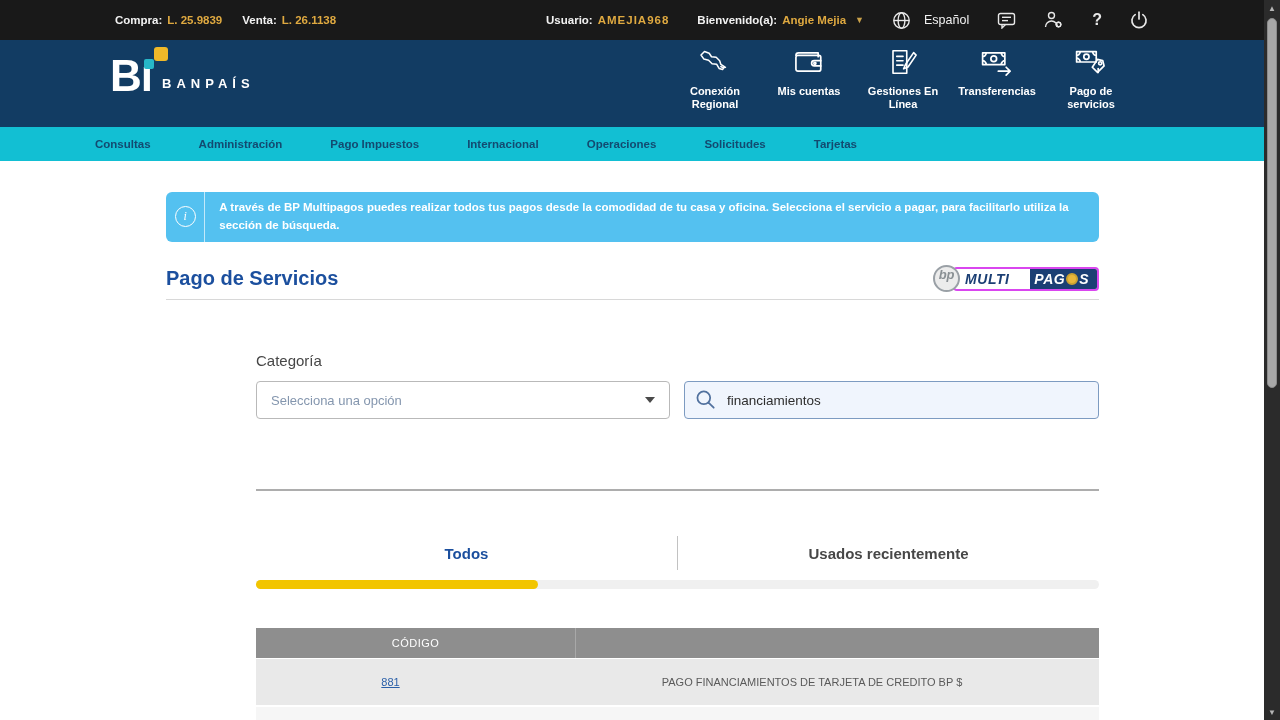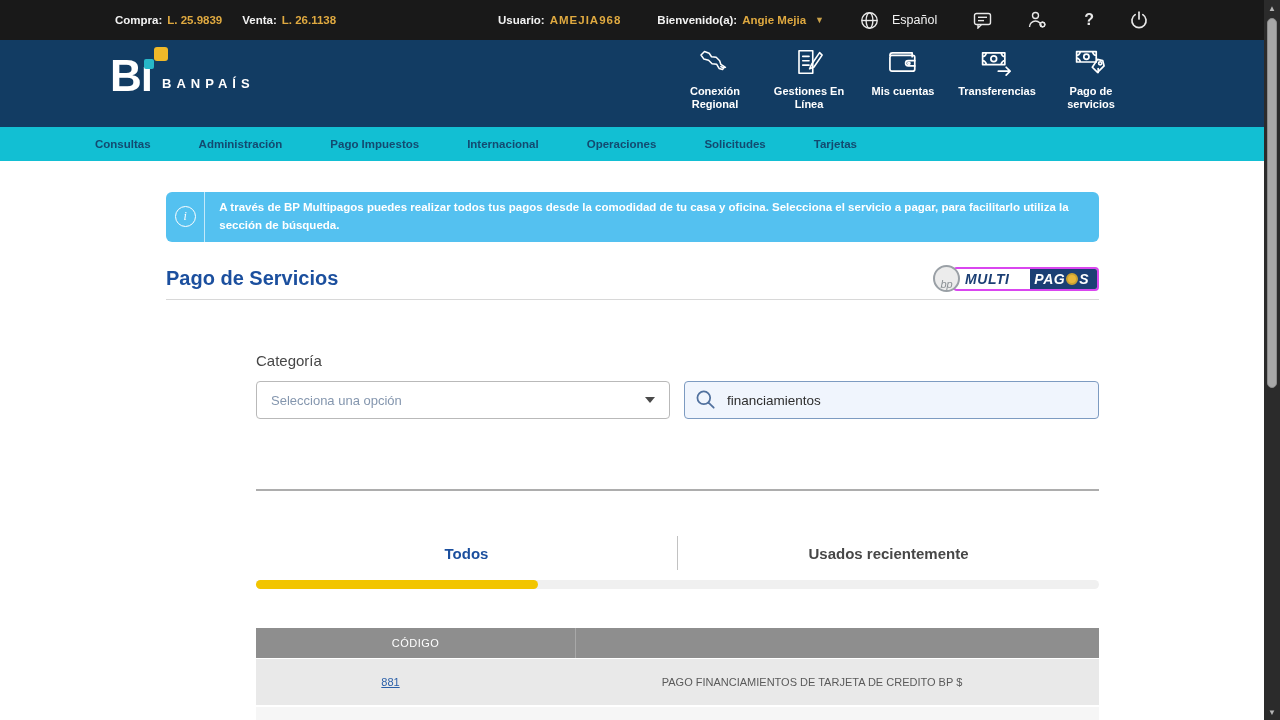--- a/index.html
+++ b/index.html
@@ -10,21 +10,21 @@
   .topbar { position:absolute; left:0; top:0; width:1280px; height:40px;
             background:#191919; display:flex; align-items:center; justify-content:space-between; }
   .topbar-left { display:flex; align-items:center; gap:20px; margin-left:115px; }
   .topbar-right { display:flex; align-items:center; margin-right:132px; }
   .tb-label { color:#f2f2f2; font-size:11.5px; font-weight:bold; }
   .tb-gold  { color:#dfa940; font-size:11.5px; font-weight:bold;text-align:right; }
   .pair { display:flex; gap:5px; align-items:center; }
   .tb-user { letter-spacing:1px; }
   .tb-caret { color:#caa14a; font-size:9px; margin-left:4px; }
   .tb-icon { color:#e8e8e8; display:flex; align-items:center; justify-content:center; cursor:pointer; }
-  .tb-gap { margin-left:36px; }
+  .tb-gap { margin-left:28px; }
   .lang { color:#f2f2f2; font-size:12.5px; margin-left:8px; }
   .help-q { color:#e8e8e8; font-size:16px; font-weight:bold; }
 
   
   .navyhdr { position:absolute; left:0; top:40px; width:1280px; height:87px; background:#123c63; }
   .brand { position:absolute; left:110px; top:16px; display:flex; align-items:flex-end; }
   .brand-bi { position:relative; color:#fff; font-size:44px; font-weight:bold; line-height:0.9; letter-spacing:-1px; }
   .sq-teal { position:absolute; width:10px; height:10px; background:#27b7c8; border-radius:2px; left:34px; top:3px; }
   .sq-gold { position:absolute; width:14px; height:14px; background:#f0b929; border-radius:3px; left:44px; top:-9px; }
   .brand-name { color:#fff; font-size:13px; font-weight:bold; letter-spacing:5px; margin-left:10px; margin-bottom:5px; }
@@ -49,22 +49,22 @@
                  display:flex; align-items:center; justify-content:center; }
   .banner-text { color:#fff; font-size:11.5px; font-weight:bold; line-height:1.55; padding:7px 14px; }
 
   
   .titlerow { position:absolute; left:166px; top:258px; width:933px; height:42px;
               display:flex; align-items:center; justify-content:space-between;
               border-bottom:1px solid #d8d8d8; }
   .page-title { color:#1b4f9e; font-size:20px; font-weight:bold; }
   .mp-logo { display:flex; align-items:center; }
   .mp-circle { width:27px; height:27px; border-radius:50%; background:#ececec; border:2.5px solid #9aa0a6;
-               color:#8a9094; font-size:11px; font-weight:normal; font-style:italic;
-               display:flex; align-items:flex-end; justify-content:center; z-index:2; margin-right:-7px; }
+               color:#8a9094; font-size:13px; font-weight:bold; font-style:italic;
+               display:flex; align-items:flex-start; justify-content:center; z-index:2; margin-right:-7px; }
   .mp-box { display:flex; align-items:flex-start; border:2px solid #d946ef; border-radius:4px; overflow:hidden;
             font-style:italic; font-weight:bold; font-size:14px; letter-spacing:0.5px; }
   .mp-multi { color:#1b3f74; background:#fff; padding:2px 3px 2px 10px; }
   .mp-pagos { background:#1b3f74; color:#fff; padding:2px 8px 2px 4px; display:flex; align-items:center;margin-left:18px; }
   .mp-coin { display:inline-block; width:12px; height:12px; border-radius:50%; background:#e8b63a;
              border:2px solid #caa131; margin:0 1px; }
 
   
   .cat-label { position:absolute; left:256px; top:352px; color:#474747; font-size:15px; }
   .select-box { position:absolute; left:256px; top:381px; width:414px; height:38px; background:#fff;
@@ -181,40 +181,40 @@
       <span>
         <svg width="36" height="28" viewBox="0 0 30 24">
           <path d="M3 6 l3 -3 4 1.5 2 3 4 .5 3 3 1 3 3 2 -1.5 2.5 -3 -1 -2 -3.5 -4 -.5 -3 -3 -4 -1 -2.5 -3.5 z"></path>
           <path d="M20 16 c1.5 1 2.5 1 4 .5"></path>
         </svg>
       </span>
       <span class="hnav-label">Conexión Regional</span>
     </div>
     <div class="hnav-item">
       <span>
+        <svg width="34" height="28" viewBox="0 0 26 20">
+          <path d="M3 5 a2 2 0 0 1 2 -2 h15 v3"></path>
+          <rect x="3" y="5" width="19" height="12" rx="1.5"></rect>
+          <path d="M22 9 h-5 a2 2 0 0 0 0 4 h5"></path>
+          <circle cx="17.5" cy="11" r="0.8"></circle>
+        </svg>
+      </span>
+      <span class="hnav-label">Mis cuentas</span>
+    </div>
+    <div class="hnav-item">
+      <span>
         <svg width="30" height="28" viewBox="0 0 24 22">
           <path d="M4 2 h11 v18 h-11 z"></path>
           <line x1="7" y1="6.5" x2="12" y2="6.5"></line>
             <line x1="7" y1="10" x2="12" y2="10"></line>
             <line x1="7" y1="13.5" x2="12" y2="13.5"></line>
           <path d="M21.5 3.5 l-6.5 9.5 -1.5 3.5 3.5 -1.5 6.5 -9.5 z" transform="translate(-1,0)"></path>
         </svg>
       </span>
       <span class="hnav-label">Gestiones En Línea</span>
-    </div>
-    <div class="hnav-item">
-      <span>
-        <svg width="34" height="28" viewBox="0 0 26 20">
-          <path d="M3 5 a2 2 0 0 1 2 -2 h15 v3"></path>
-          <rect x="3" y="5" width="19" height="12" rx="1.5"></rect>
-          <path d="M22 9 h-5 a2 2 0 0 0 0 4 h5"></path>
-          <circle cx="17.5" cy="11" r="0.8"></circle>
-        </svg>
-      </span>
-      <span class="hnav-label">Mis cuentas</span>
     </div>
     <div class="hnav-item">
       <span>
         <svg width="34" height="28" viewBox="0 0 26 20">
           <path d="M2 3 h17 v9 h-17 z M2 6 q2 0 3 -3 M19 6 q-2 0 -3 -3 M2 9 q2 0 3 3 M19 9 q-2 0 -3 3"></path>
           <circle cx="10.5" cy="7.5" r="2.2"></circle>
           <path d="M14 17 h9 M20 14 l3 3 -3 3"></path>
         </svg>
       </span>
       <span class="hnav-label">Transferencias</span>

